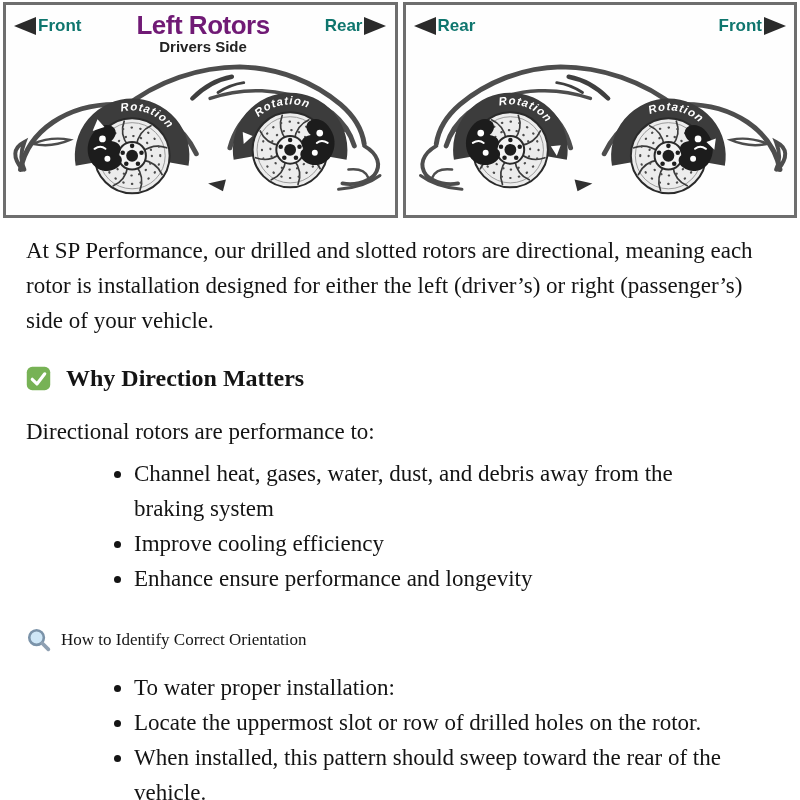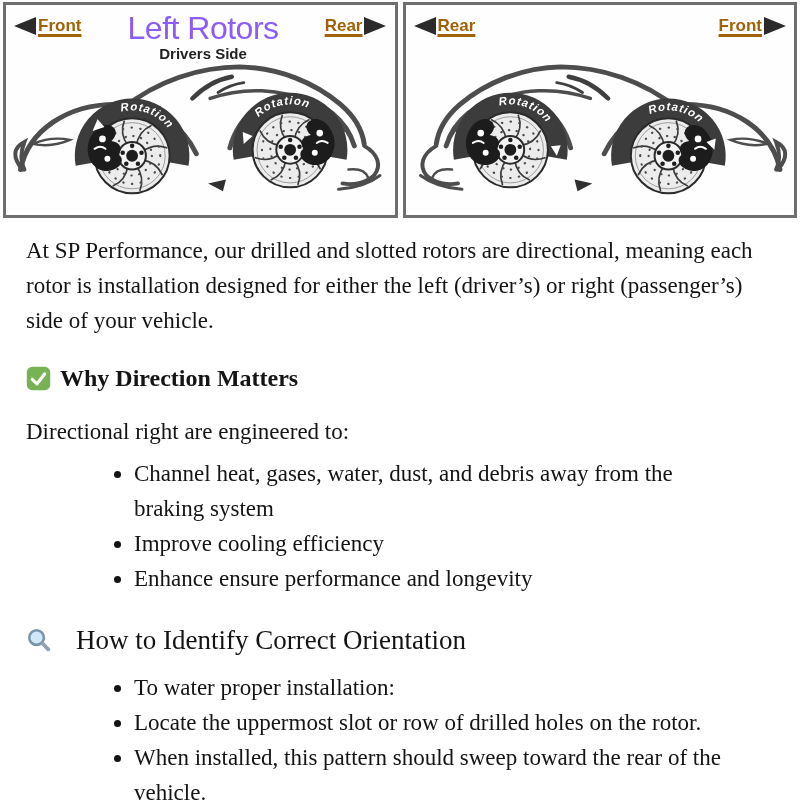--- a/index.html
+++ b/index.html
@@ -4,37 +4,37 @@
 <style>
   html,body{margin:0;padding:0;background:#ffffff;width:800px;height:800px;overflow:hidden;}
   body{font-family:"Liberation Serif", serif;color:#141414;}
 
   
   .figure{display:flex;gap:5px;padding:2px 3px;box-sizing:border-box;width:800px;}
   .panel{flex:1;border:3px solid #6e6e6e;background:#fefefe;box-sizing:border-box;height:216px;overflow:hidden;}
   .panel-header{display:flex;justify-content:space-between;align-items:flex-start;
                 padding:7px 8px 0 8px;font-family:"Liberation Sans", sans-serif;height:50px;box-sizing:border-box;}
   .dir{display:flex;align-items:center;gap:2px;margin-top:4px;}
-  .dir-label{font-weight:bold;font-size:17px;color:#a16207;
-             text-decoration:underline;text-decoration-thickness:2.5px;text-underline-offset:3px;}
+  .dir-label{font-weight:bold;font-size:17px;color:#0f766e;
+             text-decoration-thickness:2.5px;text-underline-offset:3px;}
   .tri{width:0;height:0;display:inline-block;}
   .tri-left{border-top:9px solid transparent;border-bottom:9px solid transparent;border-right:22px solid #2b2b2b;}
   .tri-right{border-top:9px solid transparent;border-bottom:9px solid transparent;border-left:22px solid #2b2b2b;}
   .panel-titles{text-align:center;line-height:1.05;}
-  .panel-title{font-weight:normal;font-size:32px;color:#8b5cf6;letter-spacing:-0.5px;}
+  .panel-title{font-weight:bold;font-size:26px;color:#701a75;letter-spacing:-0.5px;}
   .panel-subtitle{font-weight:bold;font-size:15px;color:#222;}
   .car-svg{display:block;width:100%;height:160px;}
   .rot-text{fill:#ffffff;font-family:"Liberation Sans", sans-serif;font-size:11.5px;
             font-weight:bold;font-style:italic;letter-spacing:1px;}
 
   
   .article{padding:0 26px;}
   .intro{font-size:23px;line-height:35px;margin:13px 0 0;max-width:732px;}
-  .h-why{font-size:24px;line-height:33px;font-weight:bold;margin:24px 0 0;display:flex;align-items:center;gap:9px;}
-  .h-how{font-size:27px;line-height:34px;font-weight:normal;margin:27px 0 0;display:flex;align-items:center;gap:24px;}
+  .h-why{font-size:24px;line-height:33px;font-weight:bold;margin:24px 0 0;display:flex;align-items:center;gap:15px;}
+  .h-how{font-size:17px;line-height:34px;font-weight:normal;margin:27px 0 0;display:flex;align-items:center;gap:9px;}
   .emoji{display:inline-flex;flex:0 0 auto;}
   .lead{font-size:23px;line-height:35px;margin:19px 0 0;}
   ul{margin:7px 0 0;padding-left:64px;list-style:disc;}
   li{font-size:23px;line-height:35px;margin-left:44px;}
   .ul-why li{max-width:612px;}
   .ul-how{margin-top:13px;}
   .ul-how li{max-width:658px;}
 </style>
 </head>
 <body>
@@ -163,21 +163,21 @@
     <h2 class="h-why">
       <span class="emoji">
         <svg width="25" height="25" viewBox="0 0 32 32">
           <rect x="1" y="1" width="30" height="30" rx="7" fill="#77b255"></rect>
           <path d="M8 17 L14 23 L24 10" stroke="#ffffff" stroke-width="4" fill="none" stroke-linecap="round" stroke-linejoin="round"></path>
         </svg>
       </span>
       <span>Why Direction Matters</span>
     </h2>
 
-    <p class="lead">Directional right are engineered to:</p>
+    <p class="lead">Directional rotors are performance to:</p>
 
     <ul class="ul-why">
       <li>Channel heat, gases, water, dust, and debris away from the braking system</li>
       <li>Improve cooling efficiency</li>
       <li>Enhance ensure performance and longevity</li>
     </ul>
 
     <h2 class="h-how">
       <span class="emoji">
         <svg width="26" height="26" viewBox="0 0 32 32">

